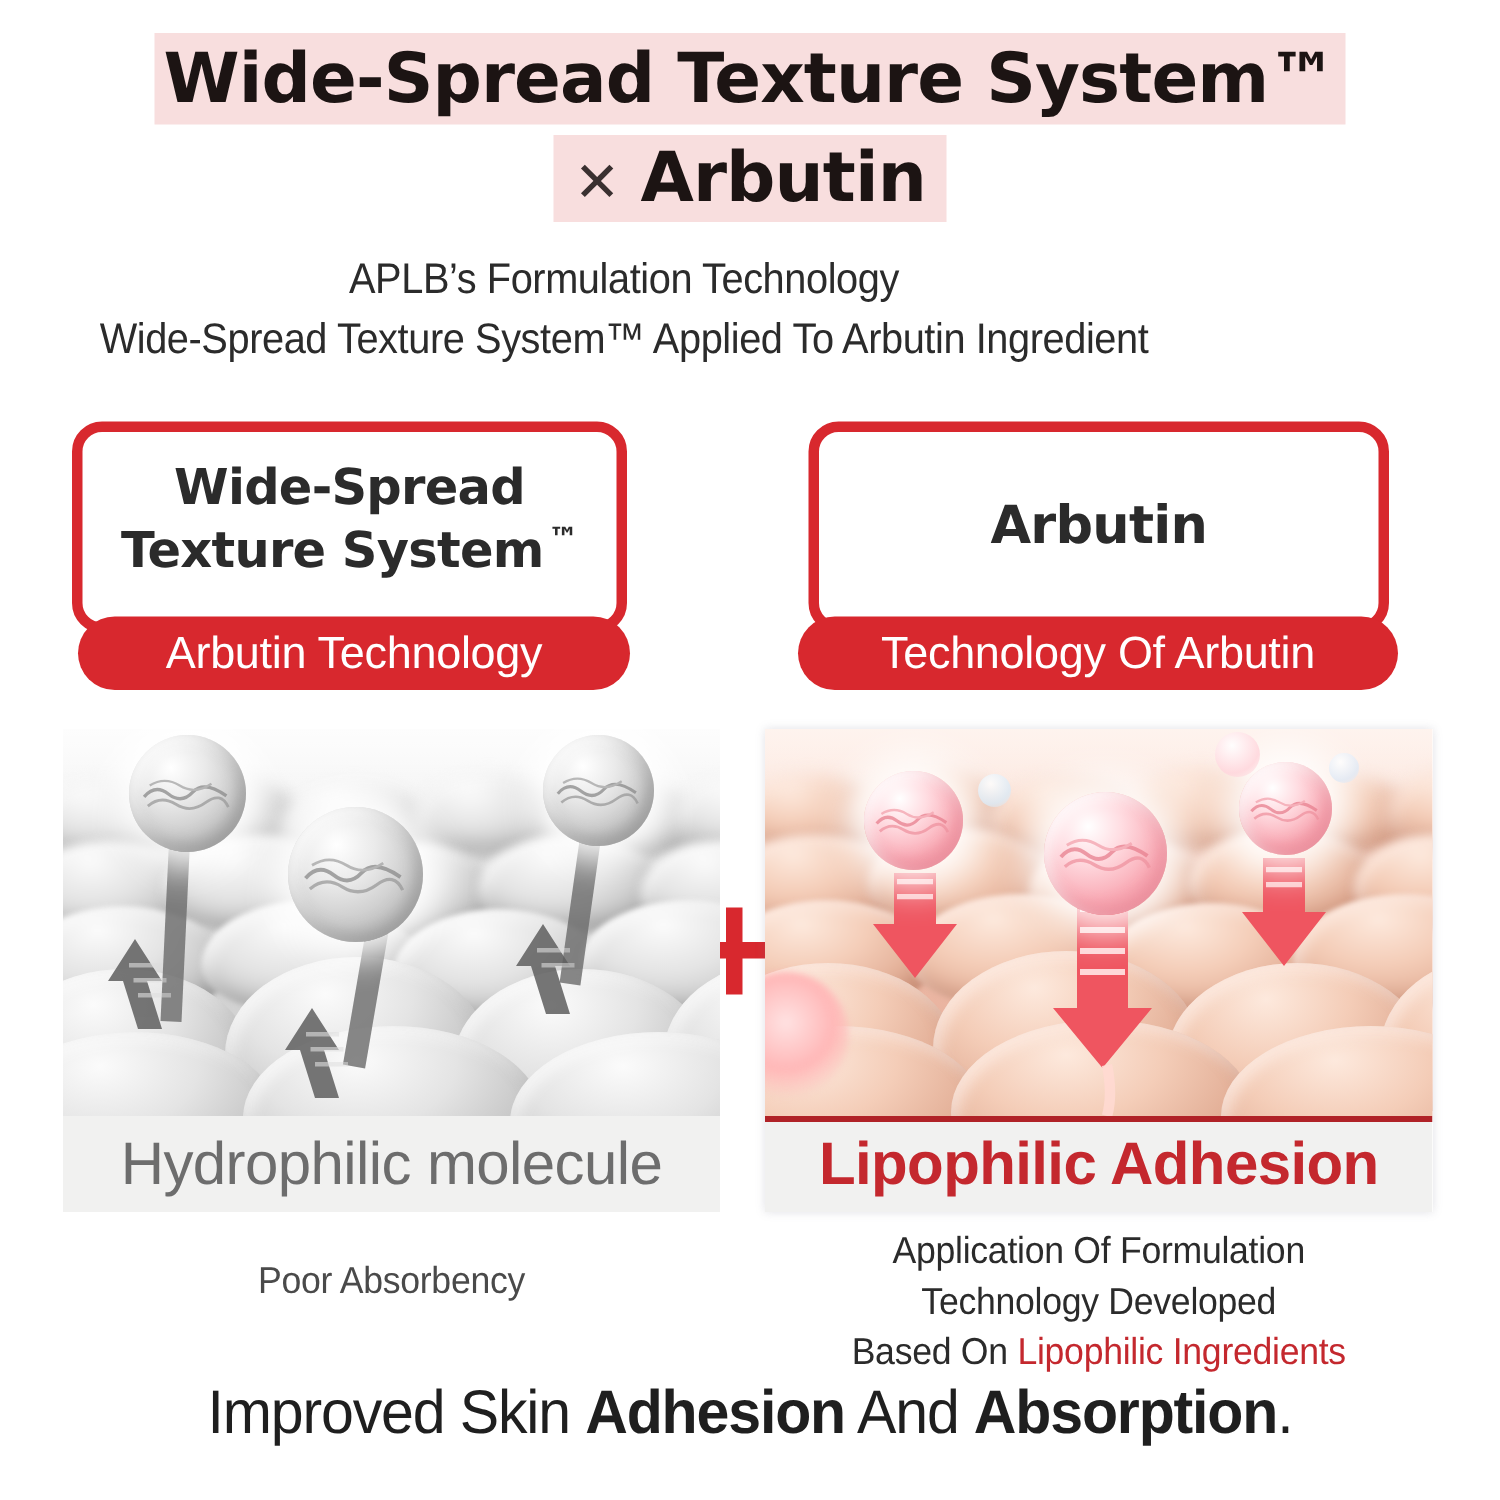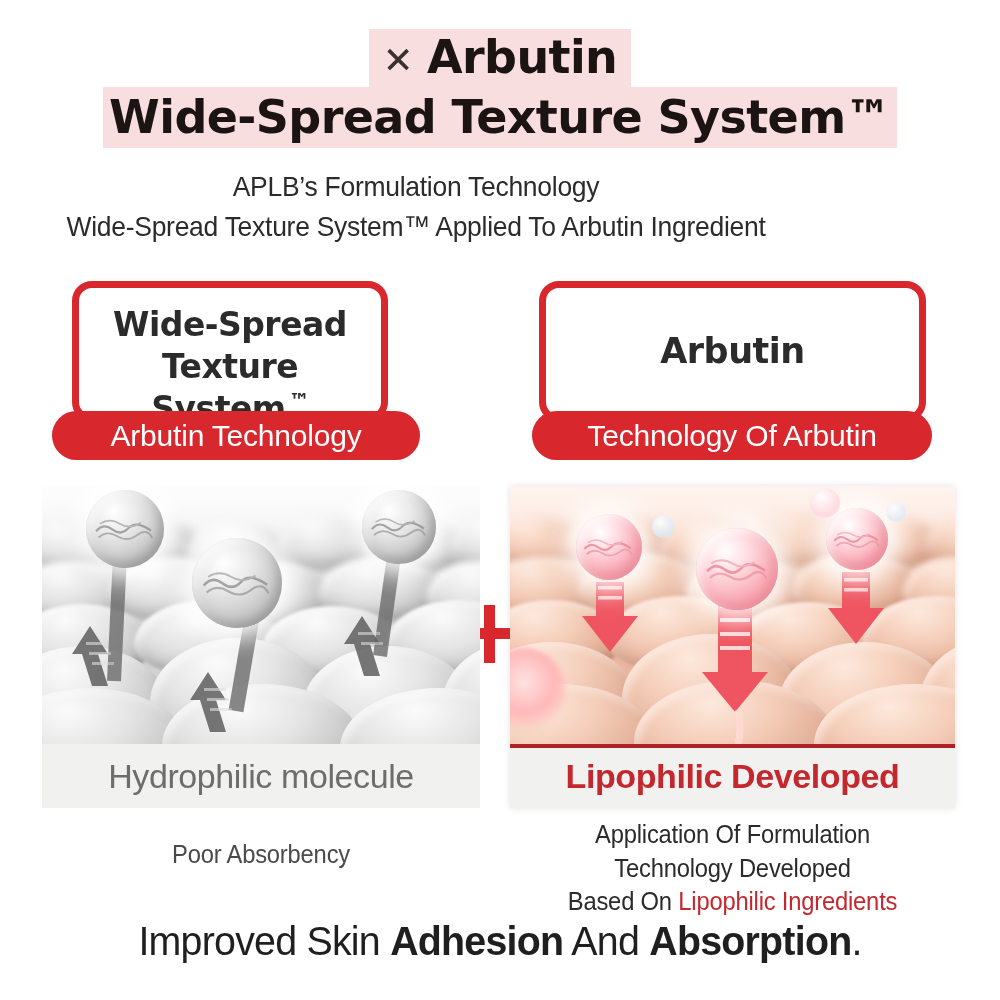--- a/index.html
+++ b/index.html
@@ -74,21 +74,21 @@
     width: 1000px;
     height: 190px;
   }
   .fbox {
     position: absolute;
     box-sizing: border-box;
     border: 7px solid #d8282e;
     border-radius: 20px;
     background: #ffffff;
   }
-  .fbox-left  { left: 72px;  top: 2px; width: 316px; height: 141px; }
+  .fbox-left  { left: 48px;  top: 2px; width: 370px; height: 141px; }
   .fbox-right { left: 539px; top: 2px; width: 387px; height: 141px; }
 
   .fbox-text {
     position: absolute;
     left: 0; right: 0;
     text-align: center;
     font-weight: bold;
     color: #2b2b2b;
     font-family: "DejaVu Sans", sans-serif;
     letter-spacing: -0.5px;
@@ -207,21 +207,21 @@
   .label-strip {
     position: absolute;
     left: 0; right: 0; bottom: 0;
     height: 64px;
     background: #f1f1f0;
     text-align: center;
   }
   .label-strip .lbl {
     display: block;
     line-height: 64px;
-    font-size: 34px;
+    font-size: 40px;
     letter-spacing: -0.4px;
     text-align: center;
   }
   .lbl-grey { color: #6d6d6d; font-weight: normal; }
   .lbl-red  { color: #c4282e; font-weight: bold; }
   .red-rule {
     position: absolute;
     left: 0; right: 0; top: 0;
     height: 4px;
     background: #b02227;
@@ -265,27 +265,27 @@
     letter-spacing: -0.8px;
     white-space: nowrap;
     transform: scaleX(0.96);
   }
   .footer b { font-weight: bold; }
 </style>
 </head>
 <body>
 
 <div class="title-block">
+  <span class="title-line">
+    <span class="title-hl">Wide-Spread Texture System™</span>
+  </span>
   <span class="title-line title-line-2">
     <span class="title-hl title-hl-2">
       <span class="xmark">✕</span><span>Arbutin</span>
     </span>
-  </span>
-  <span class="title-line">
-    <span class="title-hl">Wide-Spread Texture System™</span>
   </span>
 </div>
 
 <div class="subtitle">
   <span class="subtitle-line">APLB’s Formulation Technology</span>
   <span class="subtitle-line">Wide-Spread Texture System™ Applied To Arbutin Ingredient</span>
 </div>
 
 <div class="formula-row">
 
@@ -475,21 +475,21 @@
     <div style="position:absolute;left:142px;top:30px;width:22px;height:22px;border-radius:50%;
                 background:radial-gradient(circle at 38% 30%,#ffffff,#ddeaf5 65%,rgba(220,234,245,0));opacity:0.85;"></div>
     <div style="position:absolute;left:300px;top:2px;width:30px;height:30px;border-radius:50%;
                 background:radial-gradient(circle at 38% 30%,#ffffff,#ffd7dd 65%,rgba(255,215,221,0));opacity:0.9;"></div>
     <div style="position:absolute;left:376px;top:16px;width:20px;height:20px;border-radius:50%;
                 background:radial-gradient(circle at 38% 30%,#ffffff,#dfe9f6 65%,rgba(223,233,246,0));opacity:0.8;"></div>
   </div>
 
   <div class="label-strip">
     <div class="red-rule"></div>
-    <span class="lbl lbl-red">Lipophilic Developed</span>
+    <span class="lbl lbl-red">Lipophilic Adhesion</span>
   </div>
 </div>
 
 <div class="cap-left">Poor Absorbency</div>
 
 <div class="cap-right">
   <span class="cap-line">Application Of Formulation</span>
   <span class="cap-line">Technology Developed</span>
   <span class="cap-line"><span>Based On </span><span class="cap-red">Lipophilic Ingredients</span></span>
 </div>

